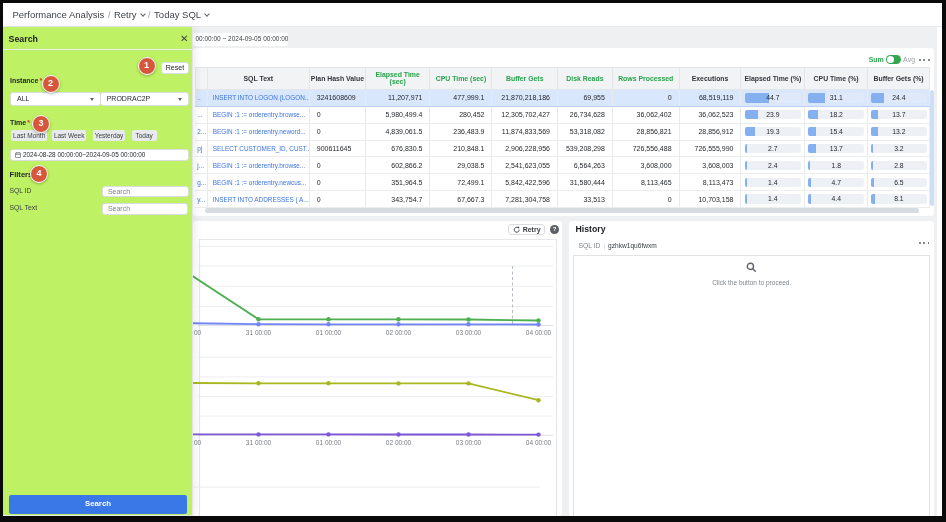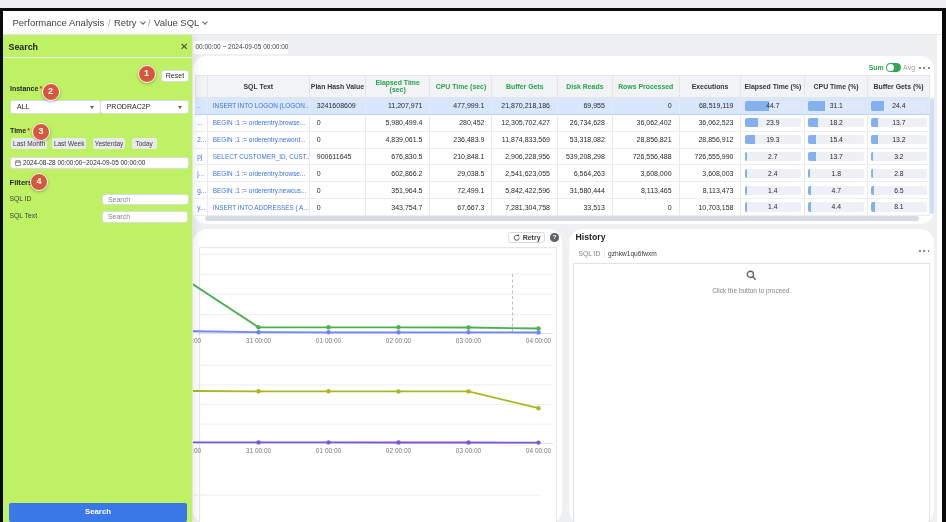--- a/index.html
+++ b/index.html
@@ -1,30 +1,30 @@
 <!DOCTYPE html>
 <html><head>
 <meta charset="utf-8">
 <style>
 * { margin:0; padding:0; box-sizing:border-box; }
 html,body { width:946px; height:522px; overflow:hidden; }
 body { font-family:"Liberation Sans", sans-serif; background:#eef0f2; position:relative; }
-#root { position:absolute; left:0; top:0; width:946px; height:446px;margin-top:8px; }
+#root { position:absolute; left:0; top:0; width:946px; height:446px; }
 .abs { position:absolute; }
 .frame { background:#0a0a0a; z-index:100; }
 
 #topbar { left:3px; top:3px; width:939px; height:24px; background:#fff; border-bottom:1px solid #e7e9ec; z-index:5; }
 #crumb { position:absolute; left:9.5px; top:0; height:23px; display:flex; align-items:center; font-size:9.5px; color:#40444a; }
 #crumb .sep { color:#9aa0a6; margin:0 3.5px; font-size:9px; }
 .chev { display:inline-block; width:4px; height:4px; border-right:1.2px solid #5f6368; border-bottom:1.2px solid #5f6368; transform:rotate(45deg); margin-left:4px; margin-top:-2px; }
 
 #datechip { left:193.4px; top:33.3px; width:94.7px; height:12.7px; background:#fff; border-radius:2px; font-size:6.5px; color:#3c4043; line-height:12.7px; padding-left:2px; white-space:nowrap; overflow:hidden; z-index:2; }
 #gutter { left:936.5px; top:27px; width:5.5px; height:489px; background:#fff; z-index:4; }
 
-.card { background:#fff; border-radius:14px; }
+.card { background:#fff; border-radius:3px; }
 #tablecard { left:192.5px; top:47.7px; width:741.5px; height:167.9px; z-index:1; }
 #chartcard { left:192.5px; top:221px; width:369.2px; height:295px; z-index:1; }
 #histcard  { left:569.3px; top:221px; width:364.7px; height:295px; z-index:1; }
 
 #toggles { right:4.5px; top:7.8px; height:9px; display:flex; align-items:center; z-index:2; font-size:7px; }
 #toggles .sum { color:#2da44e; font-weight:bold; }
 #toggles .pill { width:14.3px; height:9px; background:#30a750; border-radius:5px; margin:0 2.5px; position:relative; }
 #toggles .pill i { position:absolute; left:1px; top:1px; width:7px; height:7px; background:#fff; border-radius:50%; }
 #toggles .avg { color:#9aa0a6; }
 .dotrow { display:flex; gap:2.4px; margin-left:4px; align-items:center; }
@@ -75,21 +75,21 @@
 <body>
 <div id="root">
 
   <div id="topbar" class="abs">
     <div id="crumb">
       <span>Performance Analysis</span>
         <span class="sep">/</span>
       <span>Retry</span>
         <span class="chev"></span>
         <span class="sep">/</span>
-      <span>Value SQL</span>
+      <span>Today SQL</span>
         <span class="chev"></span>
     </div>
   </div>
 
   <div id="datechip" class="abs">00:00:00 ~ 2024-09-05 00:00:00</div>
   <div id="gutter" class="abs"></div>
 
   <div id="tablecard" class="card abs">
     <div id="toggles" class="abs">
       <span class="sum">Sum</span>

